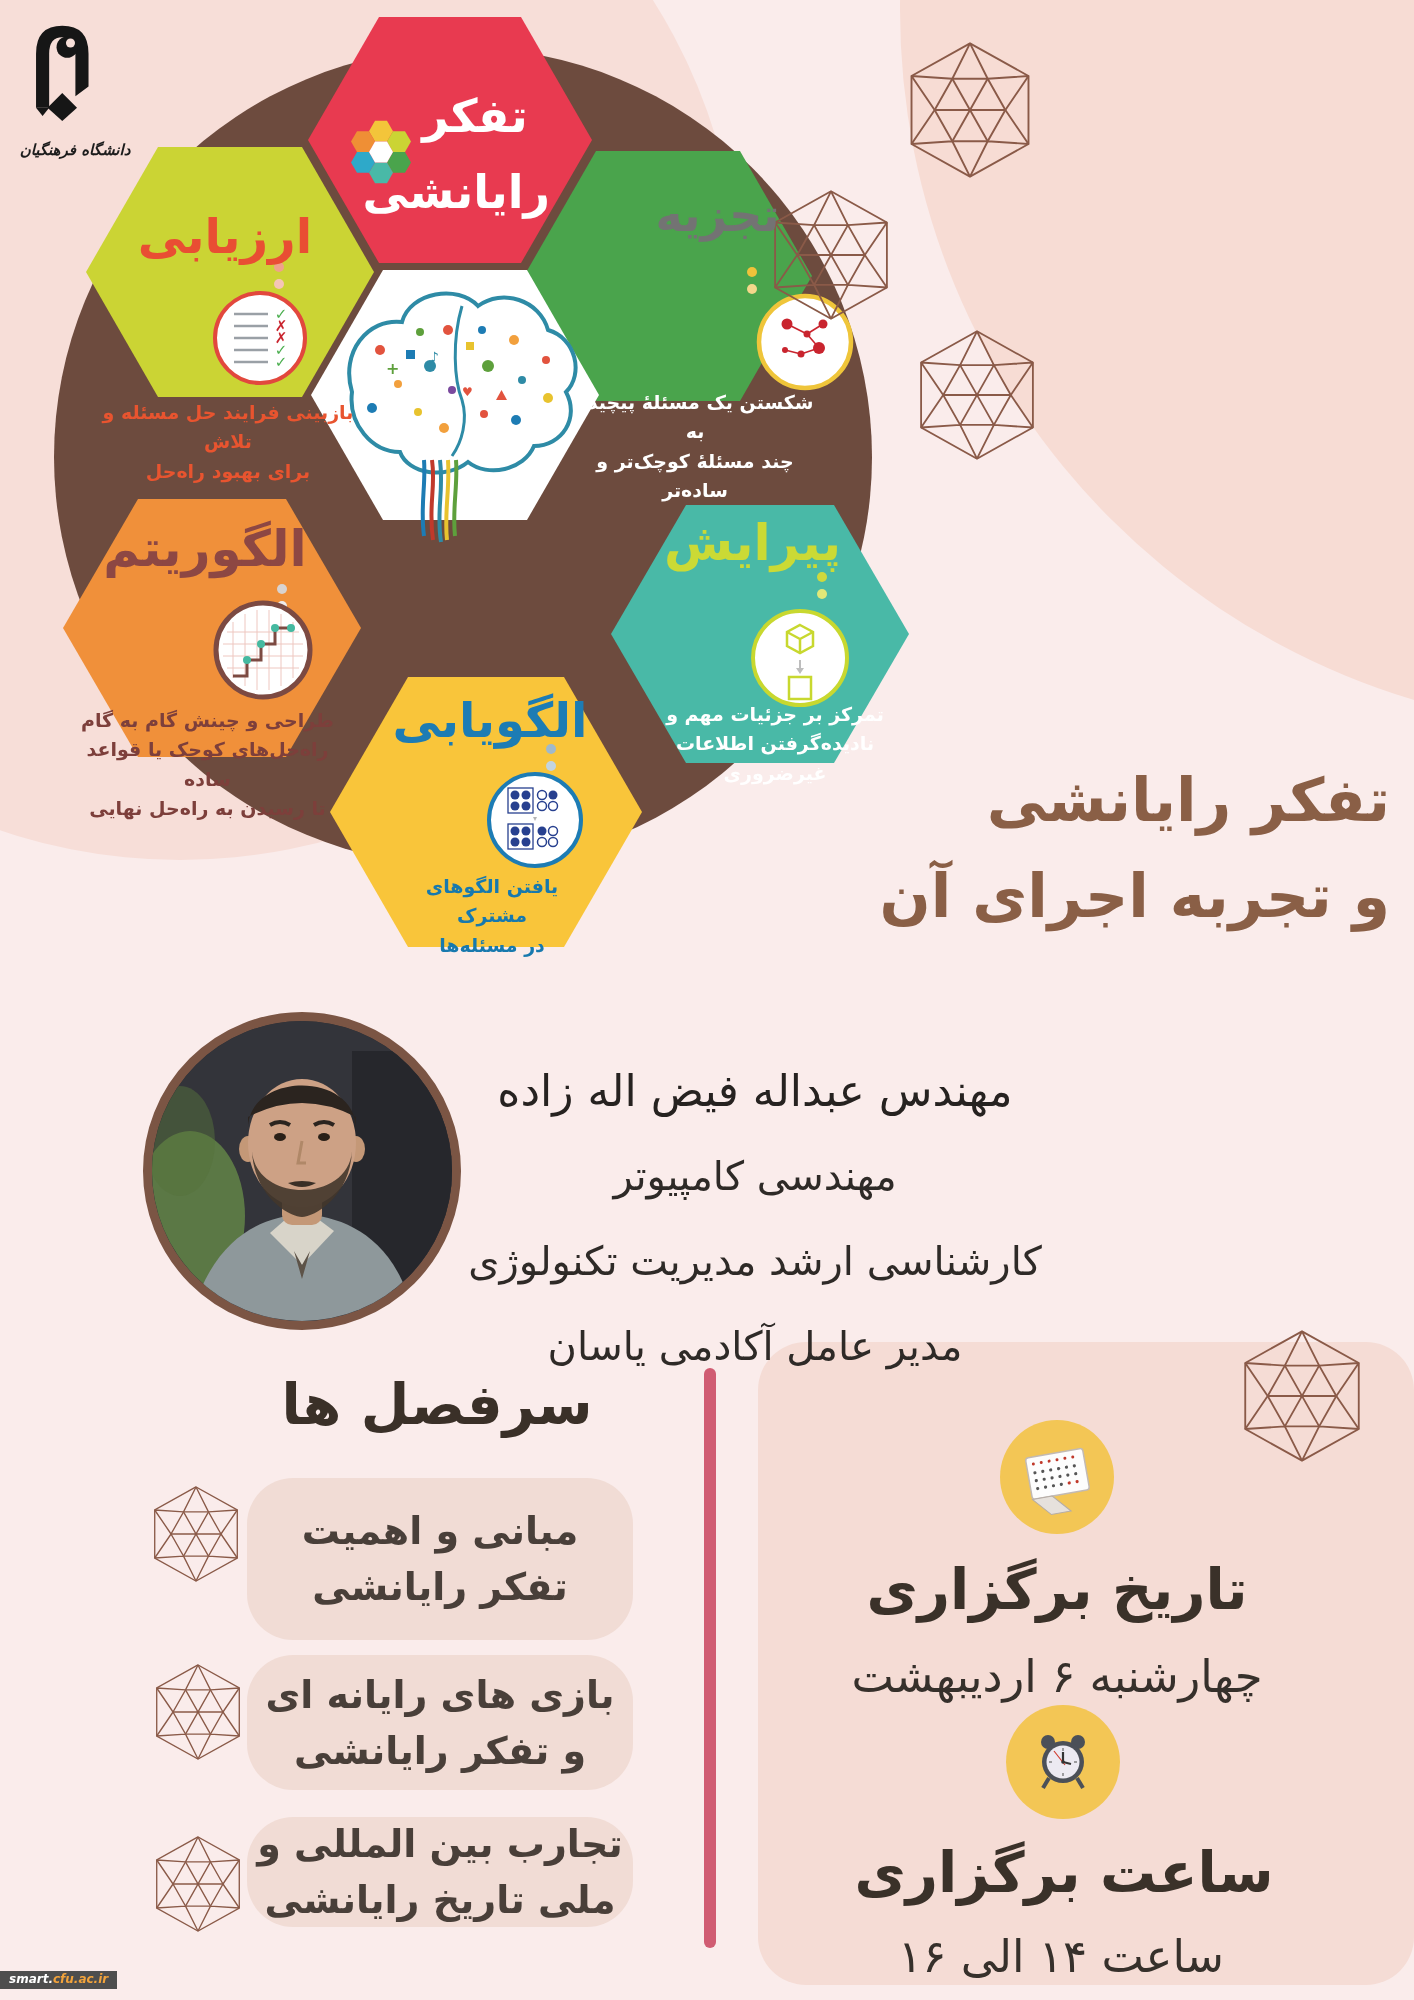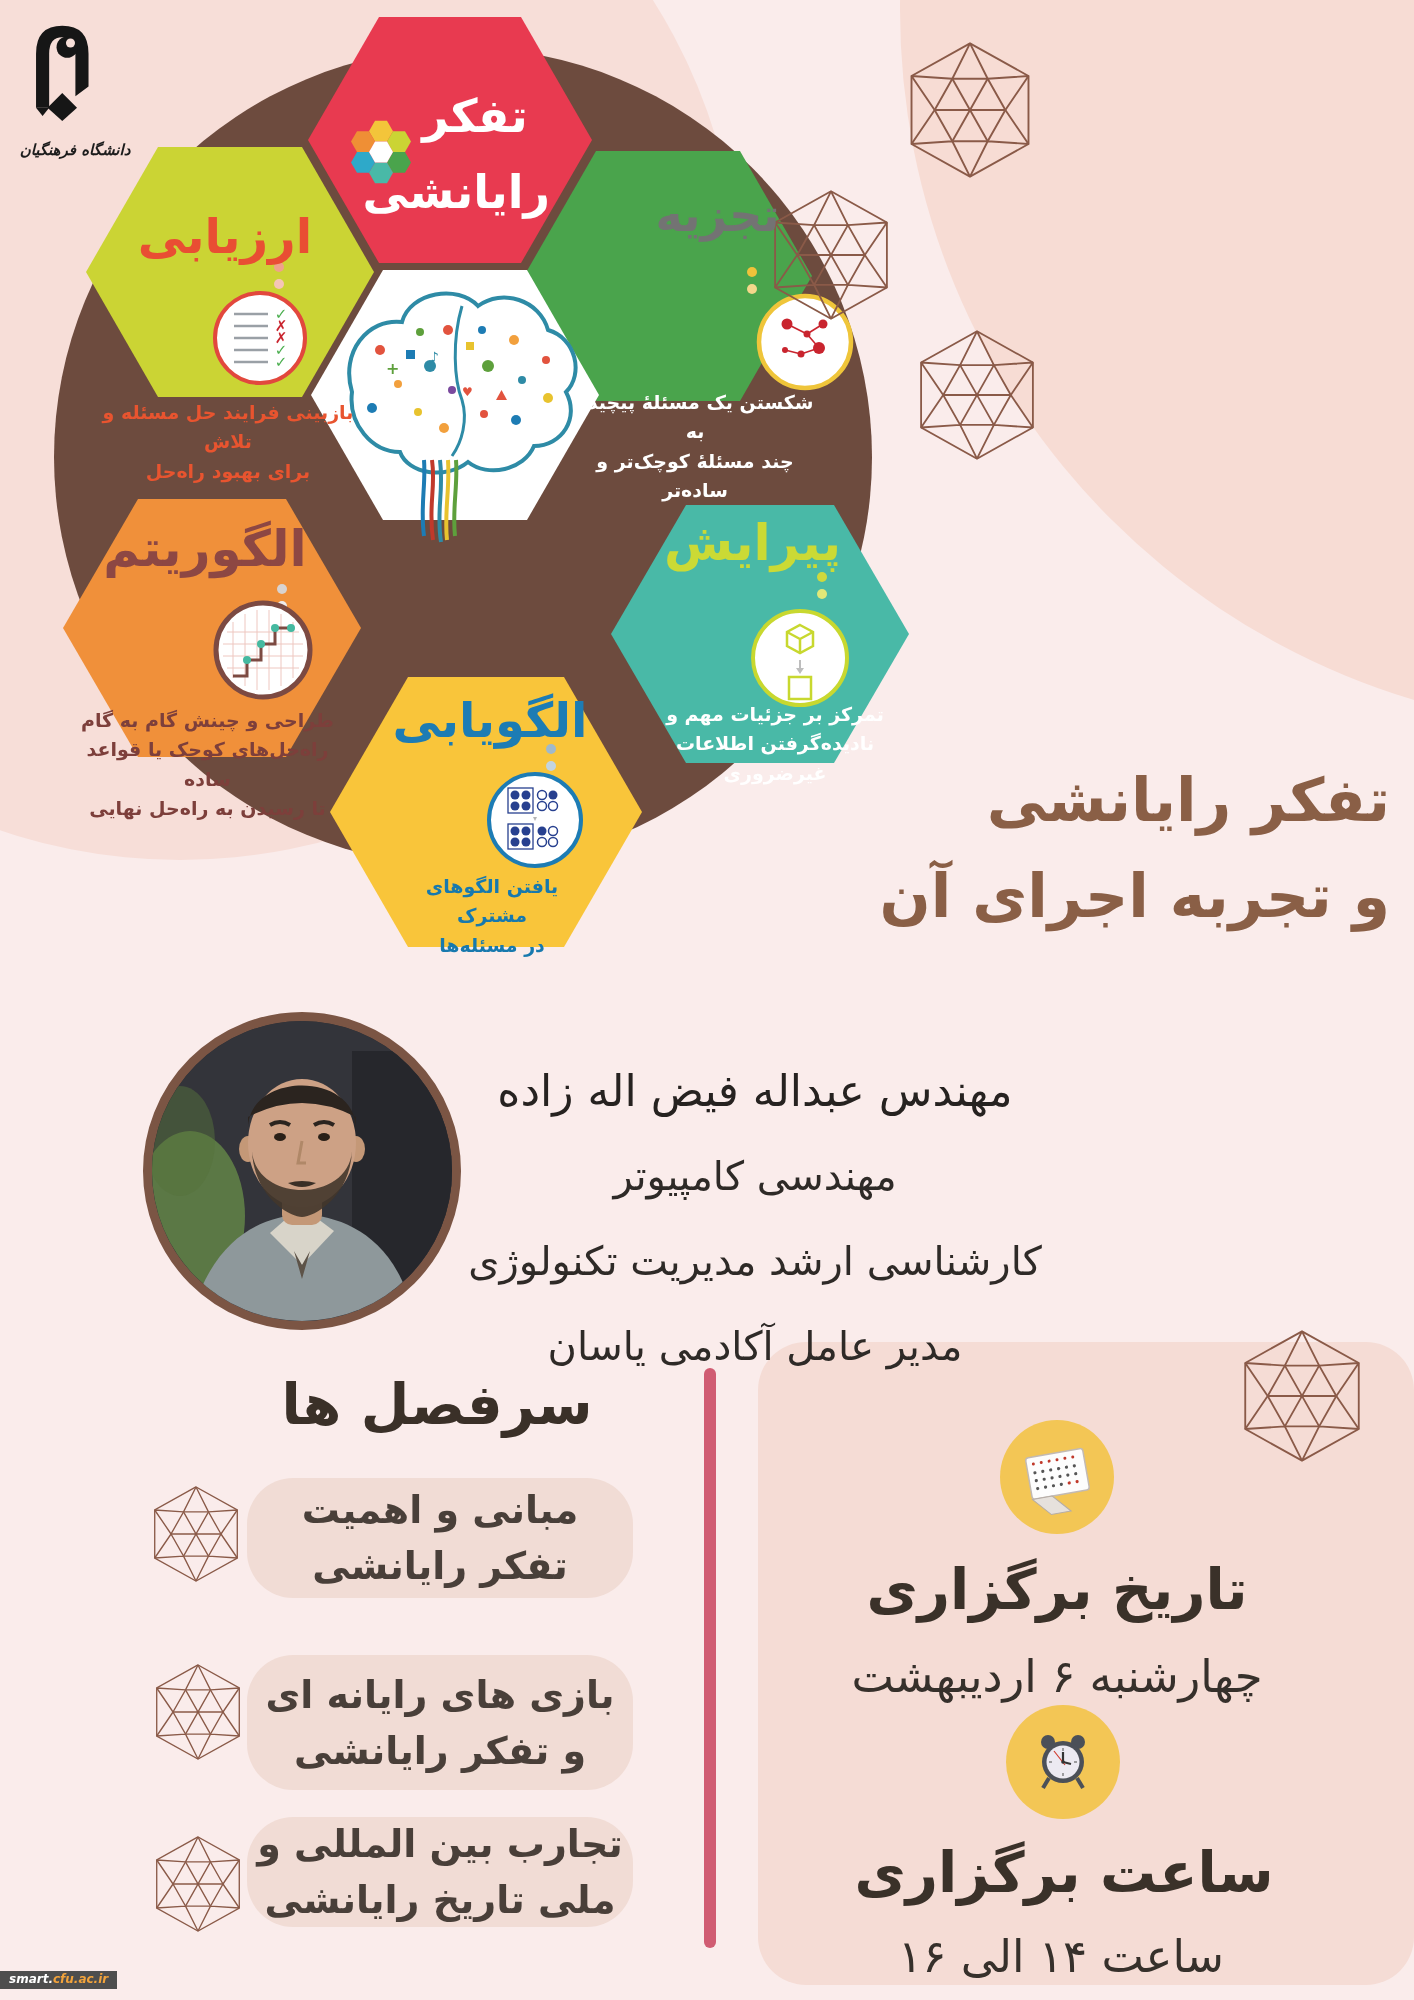--- a/index.html
+++ b/index.html
@@ -40,21 +40,21 @@
 <body>
 
 <div class="page">
 
   <div class="abs circle bg2"></div>
   <div class="abs circle bg1"></div>
 
   <div class="abs panel"></div>
   <div class="abs divider"></div>
 
-  <div class="abs pill txt" style="top:1478px;height:120px;">
+  <div class="abs pill txt" style="top:1478px;height:162px;">
     <div>مبانی و اهمیت</div>
     <div>تفکر رایانشی</div>
   </div>
   <div class="abs pill txt" style="top:1655px;height:135px;">
     <div>بازی های رایانه ای</div>
     <div>و تفکر رایانشی</div>
   </div>
   <div class="abs pill txt" style="top:1817px;height:110px;">
     <div>تجارب بین المللی و</div>
     <div>ملی تاریخ رایانشی</div>

